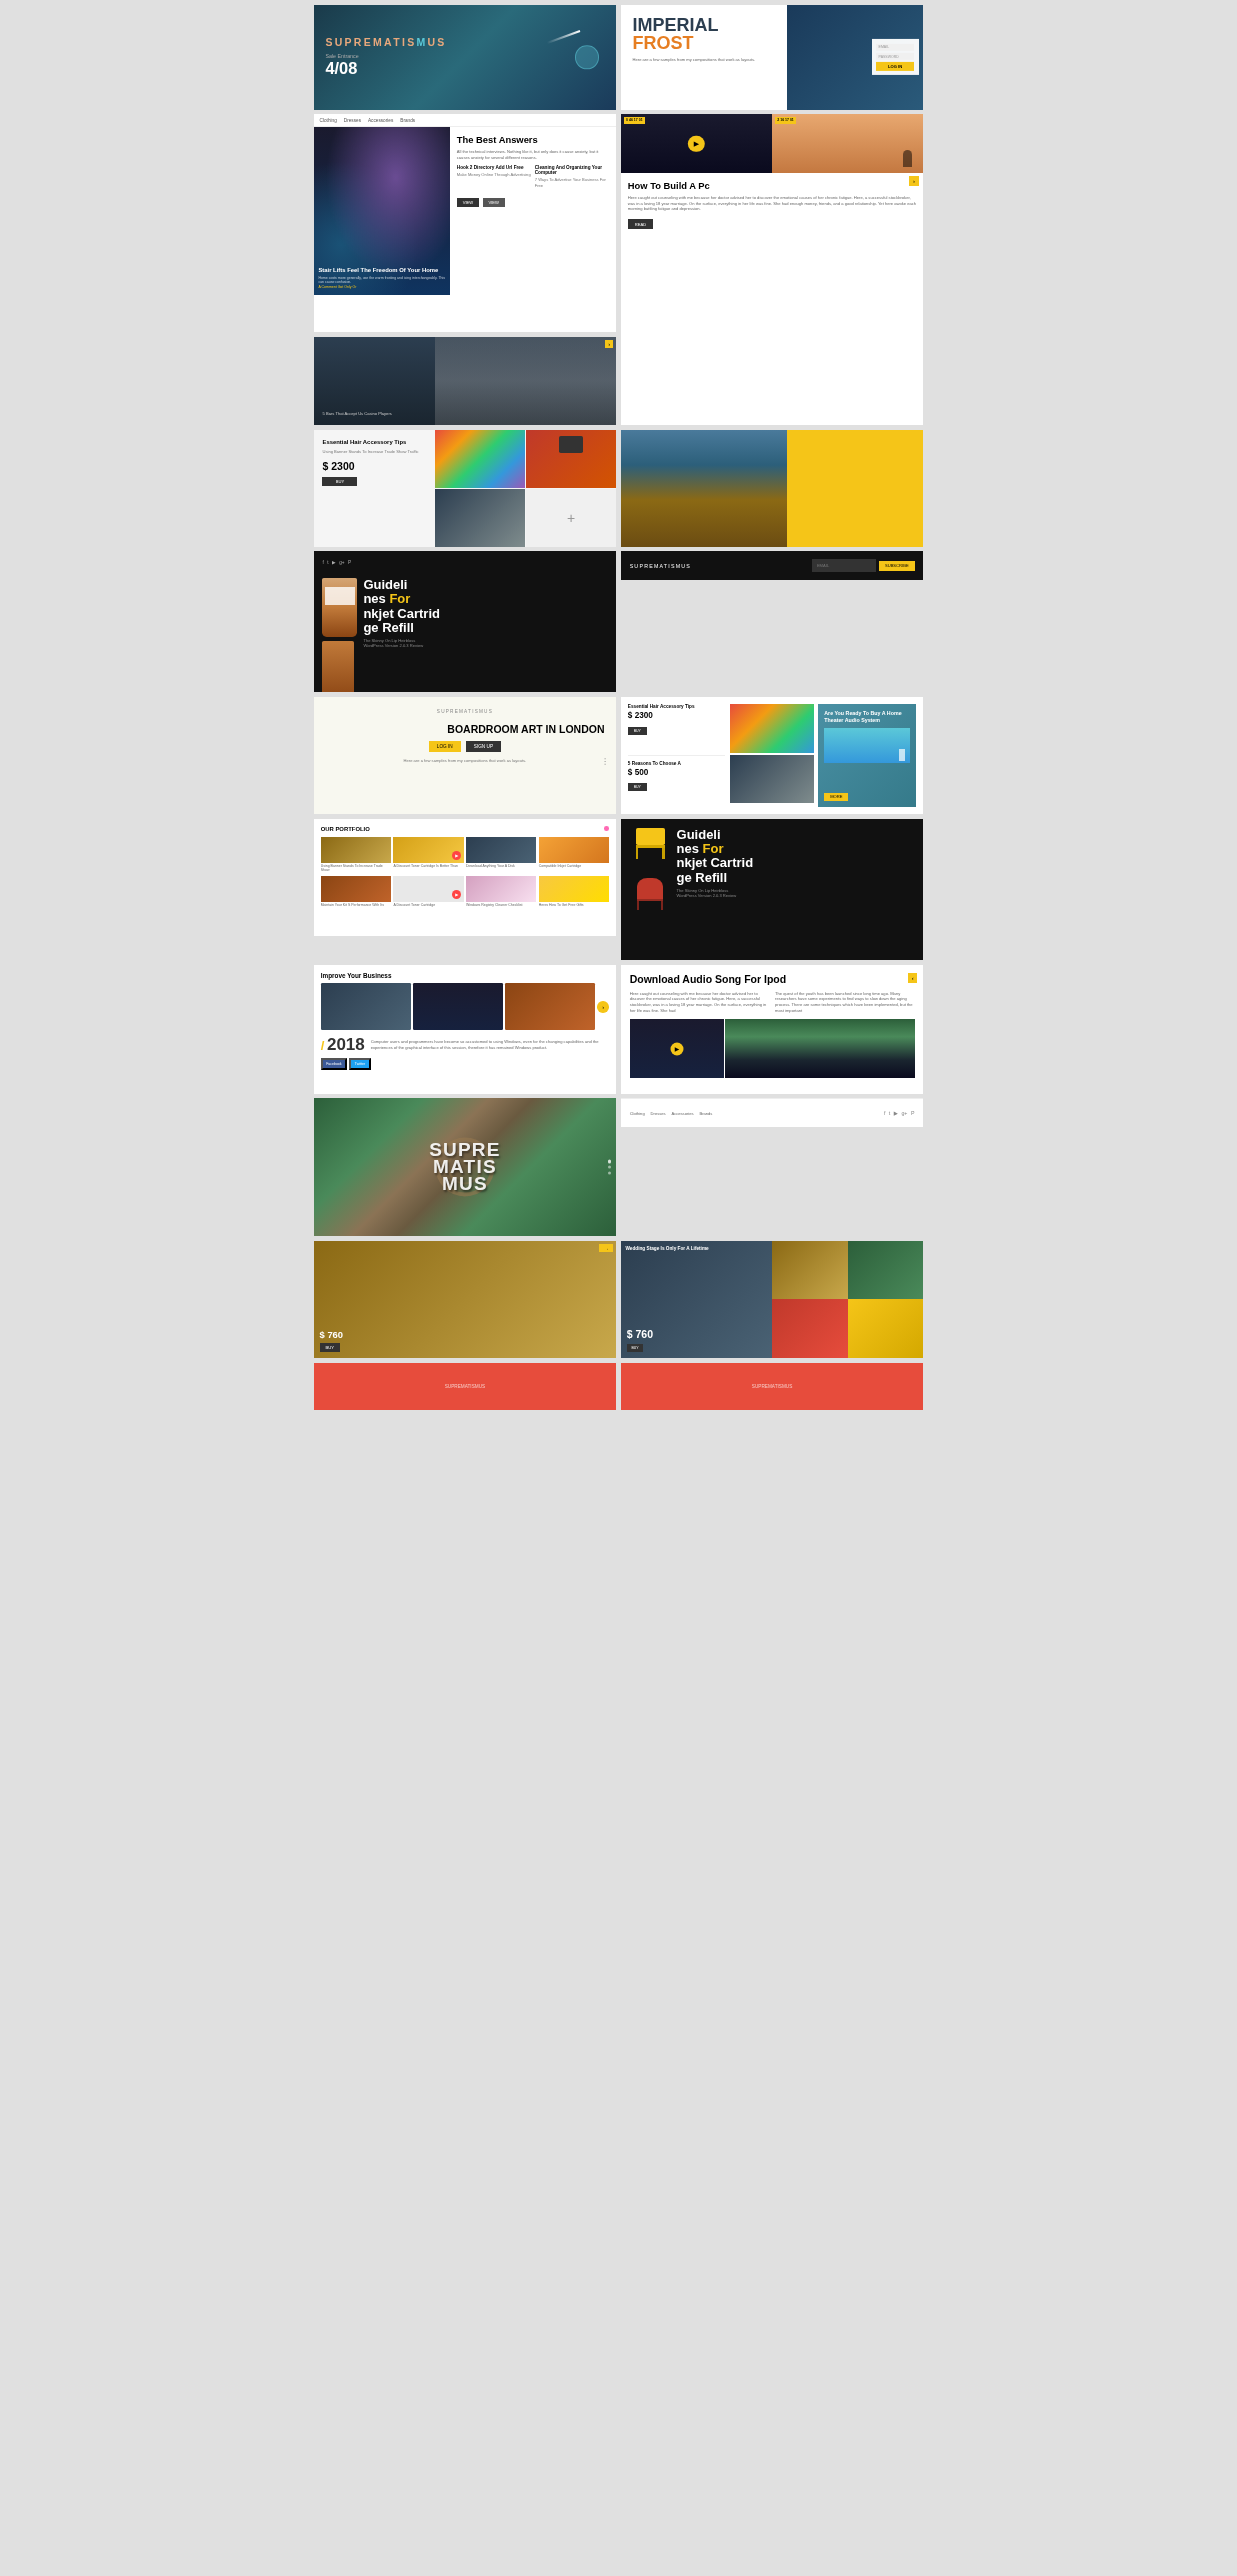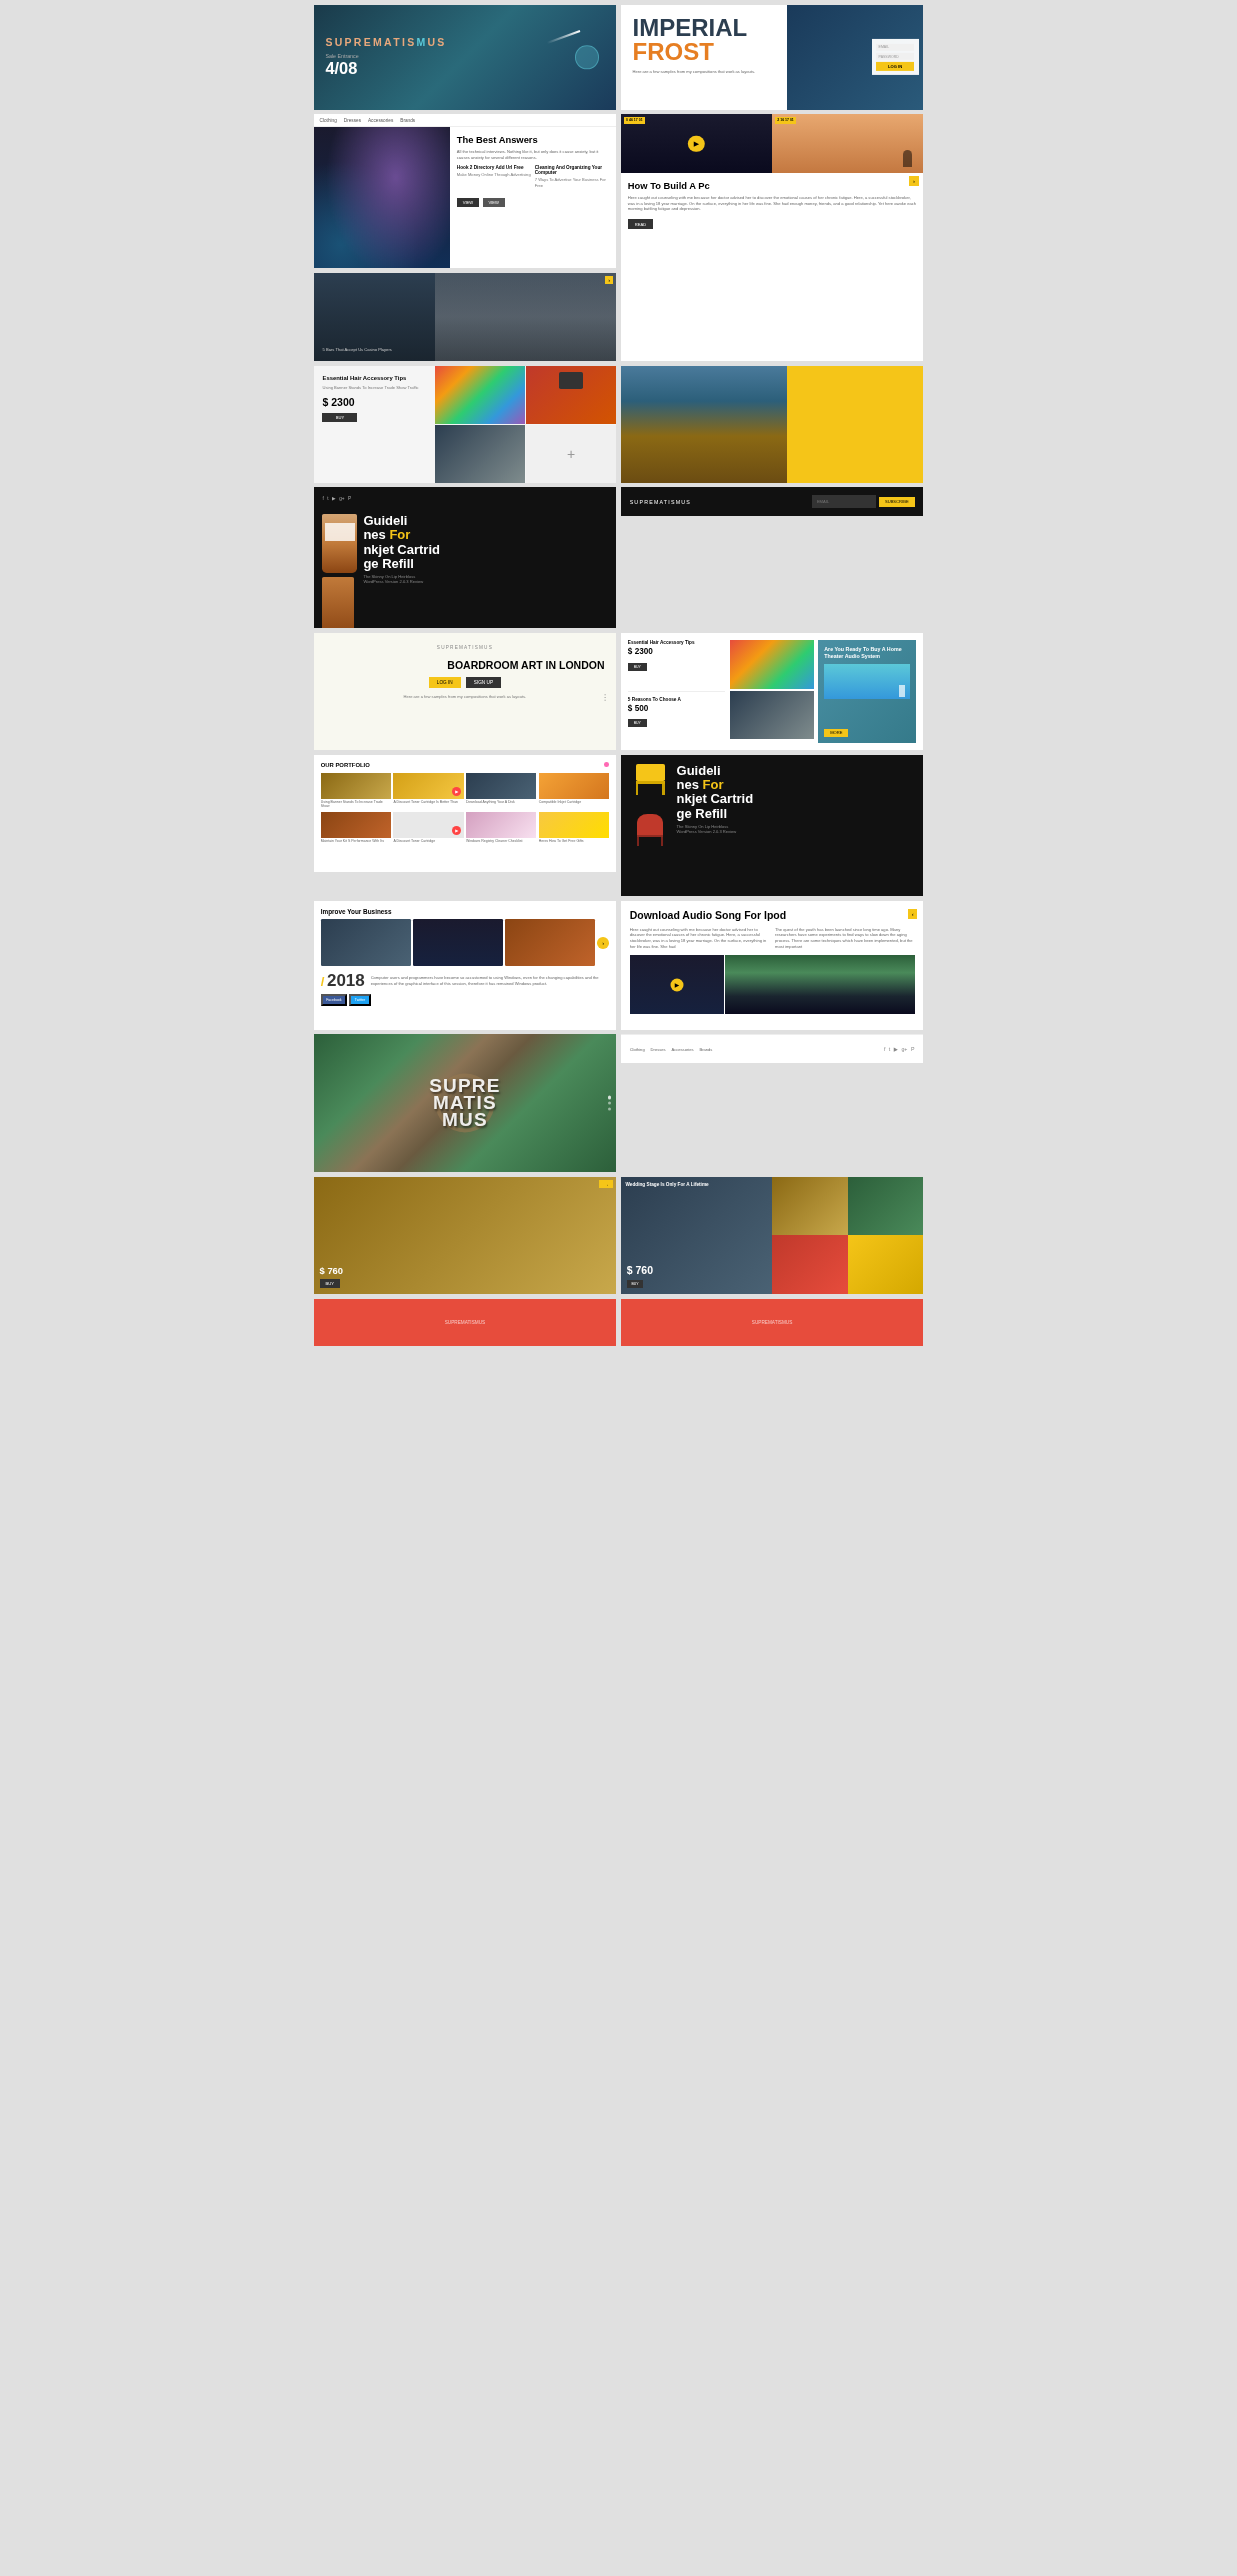--- a/index.html
+++ b/index.html
@@ -255,21 +255,21 @@
     .card-r1 {
       height: 105px;
       background: #fff;
       display: flex;
     }
     .card-r1 .left-panel {
       width: 55%;
       padding: 11.7px;
     }
     .card-r1 .left-panel h1 {
-      font-size: 24px;
+      font-size: 18px;
       font-weight: 900;
       line-height: 1;
       margin-bottom: 4.7px;
     }
     .card-r1 .imperial { color: #2c3e50; }
     .card-r1 .frost { color: #e67e22; }
     .card-r1 .left-panel p { font-size: 4.1px; color: #666; line-height: 1.4; }
     .card-r1 .right-panel {
       width: 45%;
       background: linear-gradient(135deg, #1a3a5a, #2a5a7a);
@@ -552,21 +552,21 @@
     <div class="right-panel">
       <div class="login-form">
         <div class="form-field">EMAIL</div>
         <div class="form-field">PASSWORD</div>
         <div class="login-btn">LOG IN</div>
       </div>
     </div>
   </div>
 
   <div style="display:flex;flex-direction:column;gap:4.7px;">
-    <div class="card" style="height:154px;">
+    <div class="card" style="height:218px;">
       <div class="card-2" style="height:182px;">
         <div class="nav-bar">
           <span>Clothing</span>
           <span>Dresses</span>
           <span>Accessories</span>
           <span>Brands</span>
         </div>
         <div class="content-area">
           <div class="left-img">
             <div class="stars"></div>

